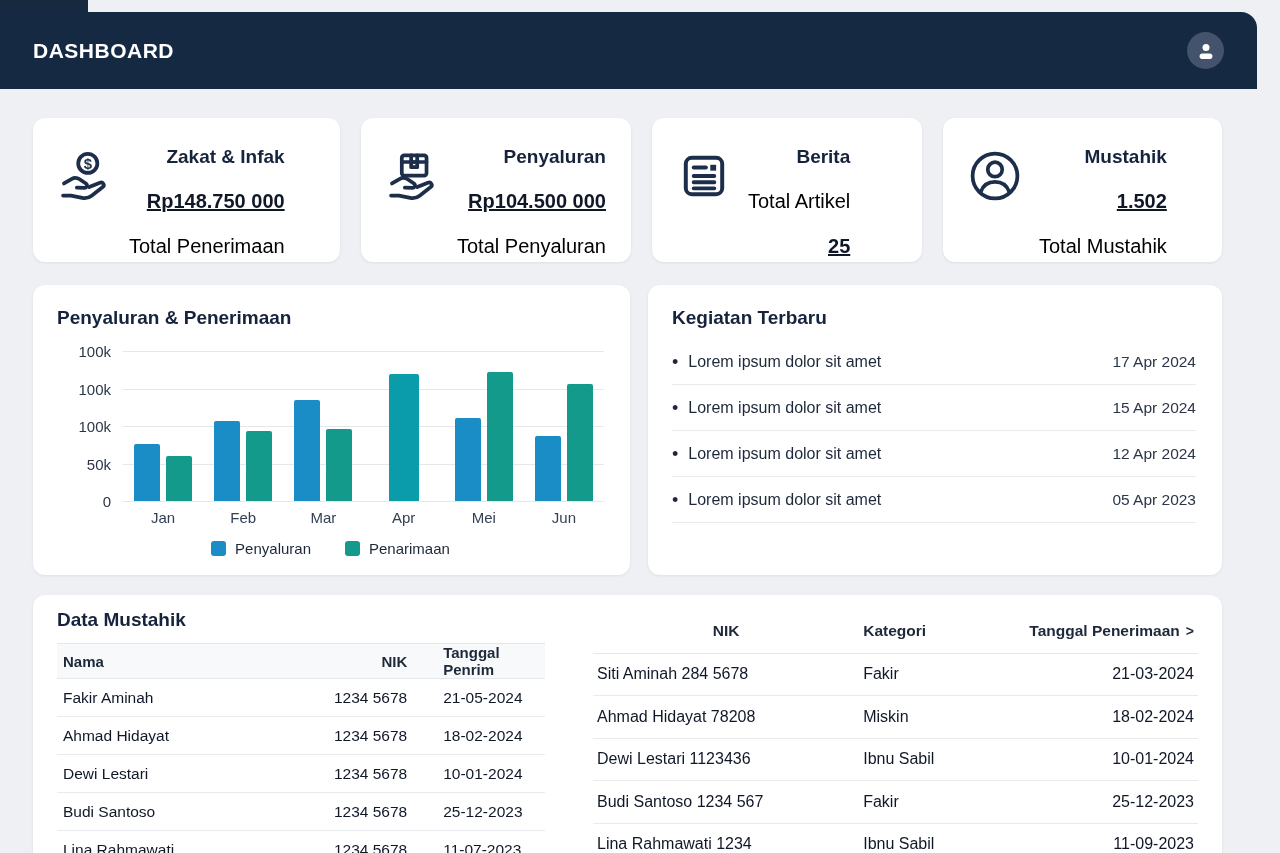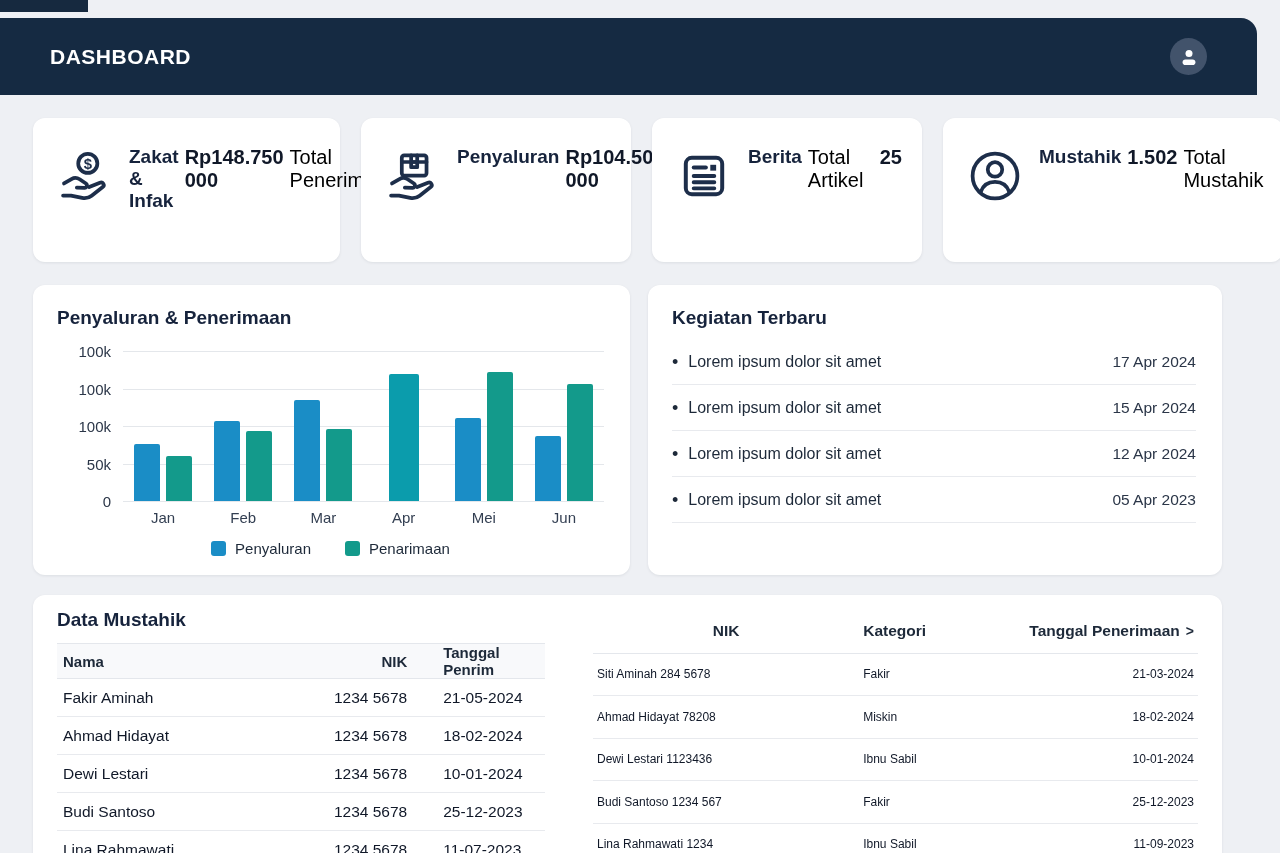--- a/index.html
+++ b/index.html
@@ -1,37 +1,37 @@
 <!DOCTYPE html>
 <html><head>
 <meta charset="utf-8">
 <style>
   * { margin:0; padding:0; box-sizing:border-box; }
   html,body { width:1280px; height:853px; overflow:hidden; }
   body { font-family:"Liberation Sans", sans-serif; background:#eef0f4; position:relative; color:#101828; }
 
   .top-artifact { position:absolute; top:0; left:0; width:88px; height:12px; background:#16293f; }
 
-  .app-header { position:absolute; top:18px; left:0; width:1257px; height:77px;
+  .app-header { position:absolute; top:12px; left:0; width:1257px; height:77px;
     background:#152a42; border-radius:0 16px 0 0; display:flex; align-items:center;
-    justify-content:space-between; padding:0 50px; }
+    justify-content:space-between; padding:0 33px; }
   .app-title { color:#ffffff; font-size:21px; font-weight:bold; letter-spacing:.5px; }
   .avatar-btn { width:37px; height:37px; border-radius:50%; background:#42536b;
     display:flex; align-items:center; justify-content:center; cursor:pointer; border:none; }
 
   .content { position:absolute; top:118px; left:33px; width:1189px; }
 
   .card { background:#ffffff; border-radius:12px; box-shadow:0 1px 3px rgba(16,24,40,.08); }
 
   .stats { display:grid; grid-template-columns:307px 270px 270px 1fr; gap:21px; }
   .stat-card { height:144px; padding:22px 20px 0 24px; display:flex; gap:16px; }
   .stat-icon { flex:0 0 56px; padding-top:8px; }
-  .stat-lines { display:flex; gap:6px; padding-top:6px; }
+  .stat-lines { display:flex; flex-direction:column; gap:22px; padding-top:6px;align-items:flex-end; }
   .stat-title { font-size:19px; font-weight:bold; color:#16233c; }
-  .stat-value { font-size:20px; font-weight:bold; color:#101828; }
+  .stat-value { font-size:20px; font-weight:bold; color:#101828;text-decoration:underline; }
   .stat-sub { font-size:20px; color:#000000; }
 
   .middle { display:grid; grid-template-columns:597px 1fr; gap:18px; margin-top:23px; }
   .panel { height:290px; padding:22px 26px 0 24px; }
   .panel-title { font-size:19px; font-weight:bold; color:#16233c; }
 
   
   .chart-wrap { display:flex; margin-top:22px; }
   .y-axis { position:relative; width:66px; height:150px; flex:none; }
   .y-tick { position:absolute; right:12px; transform:translateY(-50%); font-size:15px; color:#2b3648; }
@@ -59,21 +59,21 @@
   .bottom-left { width:488px; flex:none; }
   .bottom-right { flex:1; padding-top:0; }
   table { border-collapse:collapse; width:100%; }
   .left-table { margin-top:12px; }
   .left-table th { background:#f8f9fb; border-top:1px solid #e4e7ec; border-bottom:1px solid #e4e7ec;
     font-size:15px; font-weight:bold; color:#1d2939; height:35px; text-align:left; padding:0 6px; }
   .left-table td { font-size:15.5px; color:#101828; height:38px; border-bottom:1px solid #e8eaee; padding:0 6px; }
   .left-table .col-nik { text-align:right; }
   .right-table th { font-size:15.5px; font-weight:bold; color:#1d2939; height:44px; vertical-align:middle;
     border-bottom:1px solid #e4e7ec; padding:0 4px; }
-  .right-table td { font-size:12px; color:#101828; height:42.5px; border-bottom:1px solid #e8eaee; padding:0 4px; }
+  .right-table td { font-size:16px; color:#101828; height:42.5px; border-bottom:1px solid #e8eaee; padding:0 4px; }
   .th-nik { text-align:center; }
   .th-kat, .td-kat { text-align:left; }
   .th-date, .td-date { text-align:right; }
   .sort-chevron { font-size:14px; margin-left:6px; color:#1d2939; }
   svg.icon { display:block; }
 </style>
 </head>
 <body>
 
 <div class="top-artifact"></div>

